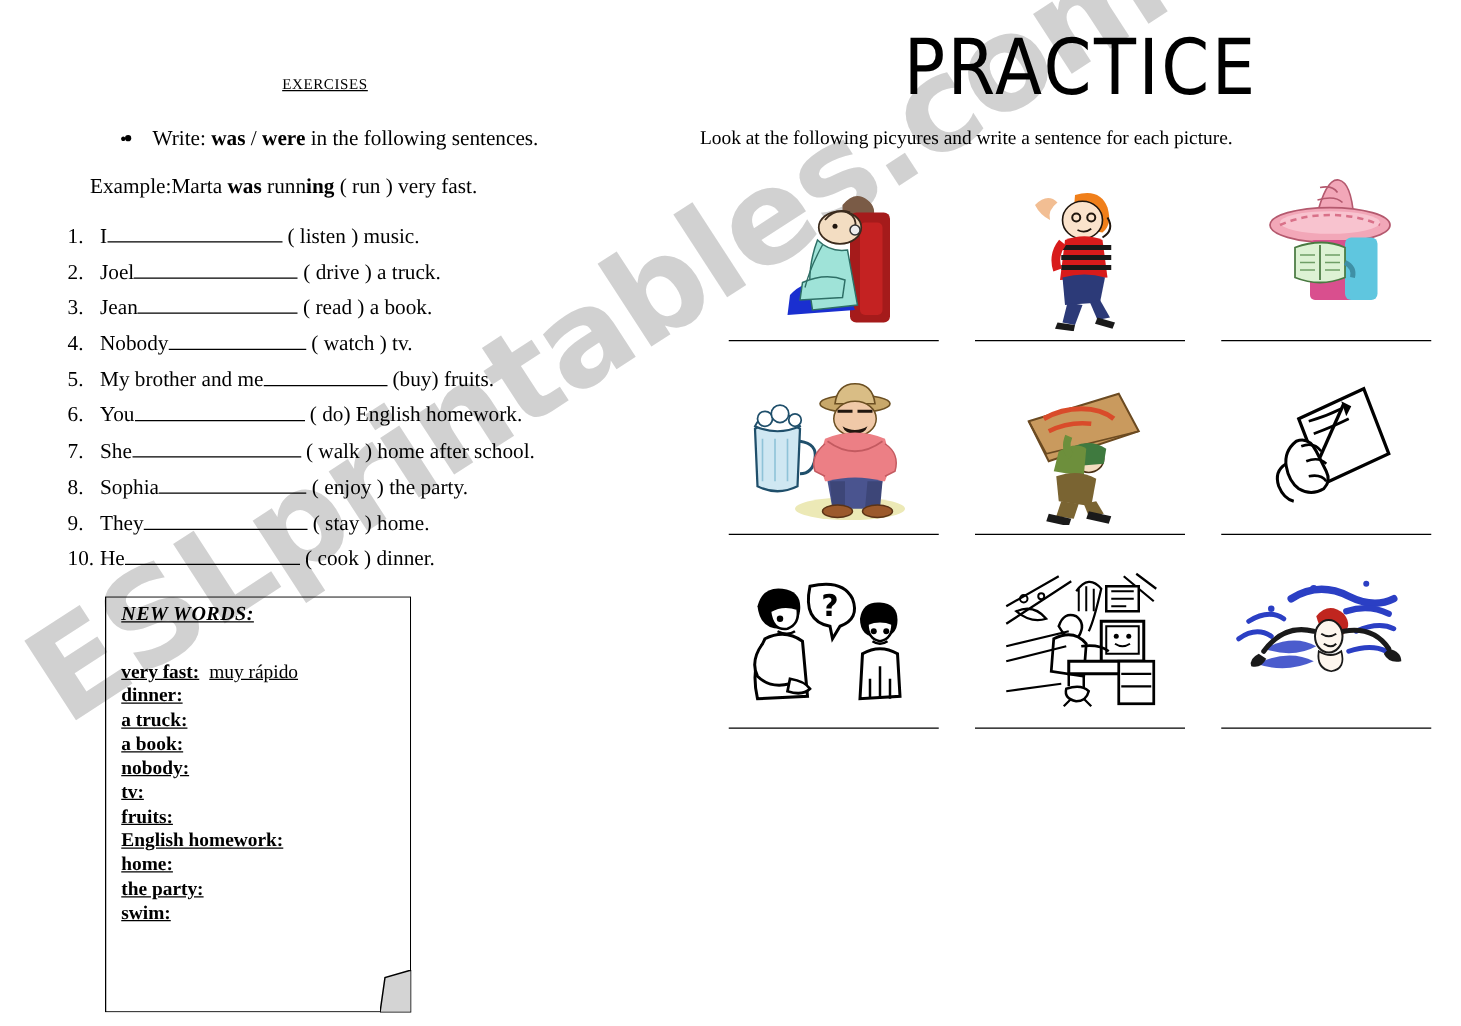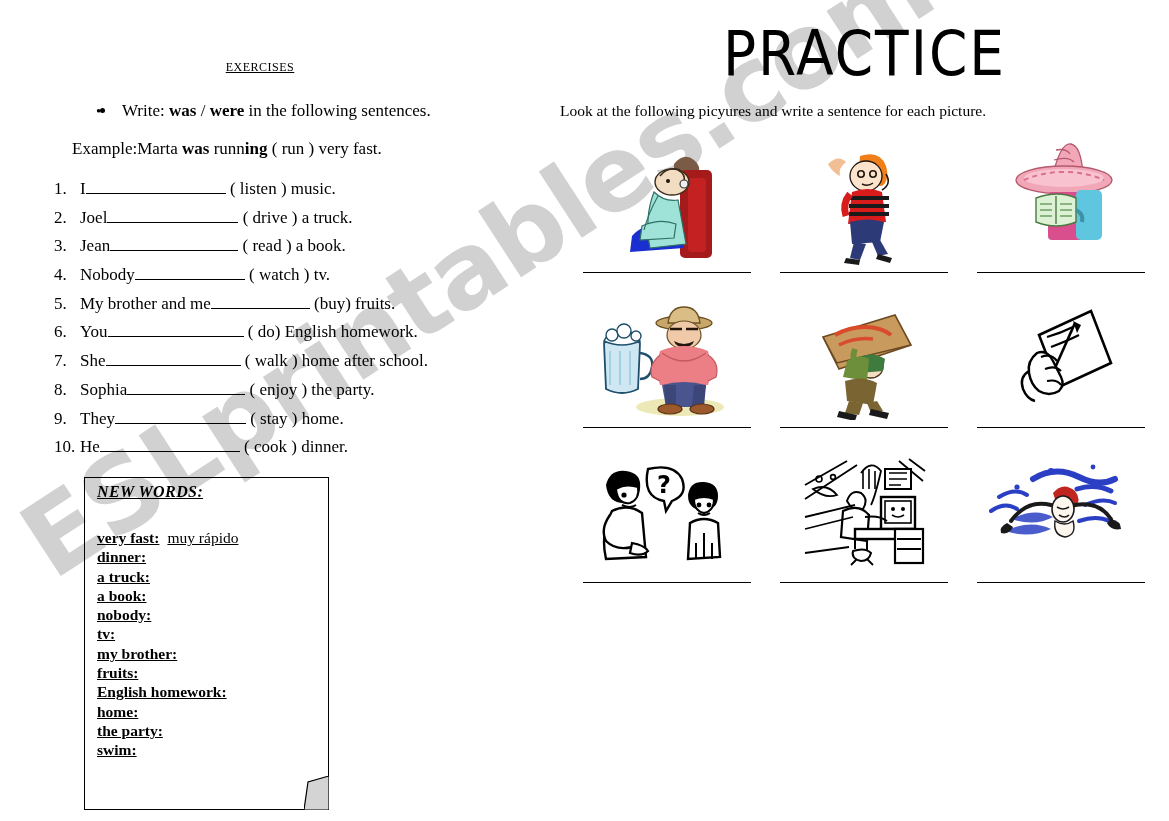--- a/index.html
+++ b/index.html
@@ -339,21 +339,20 @@
         <polygon points="25,0 25,34 0,34 4,6" fill="#d4d4d4" stroke="#000" stroke-width="1.2"></polygon>
       </svg>
       <div id="new-words-title">NEW WORDS:</div>
       <div id="new-words-list">
           <div class="nw-item"><span>very fast:</span><span class="nw-trans">muy rápido</span></div>
           <div class="nw-item"><span>dinner:</span></div>
           <div class="nw-item"><span>a truck:</span></div>
           <div class="nw-item"><span>a book:</span></div>
           <div class="nw-item"><span>nobody:</span></div>
           <div class="nw-item"><span>tv:</span></div>
-          <div class="nw-item"><span>my brother:</span></div>
           <div class="nw-item"><span>fruits:</span></div>
           <div class="nw-item"><span>English homework:</span></div>
           <div class="nw-item"><span>home:</span></div>
           <div class="nw-item"><span>the party:</span></div>
           <div class="nw-item"><span>swim:</span></div>
         </div>
     </div>
   </div>
 
   <div id="right-col">

